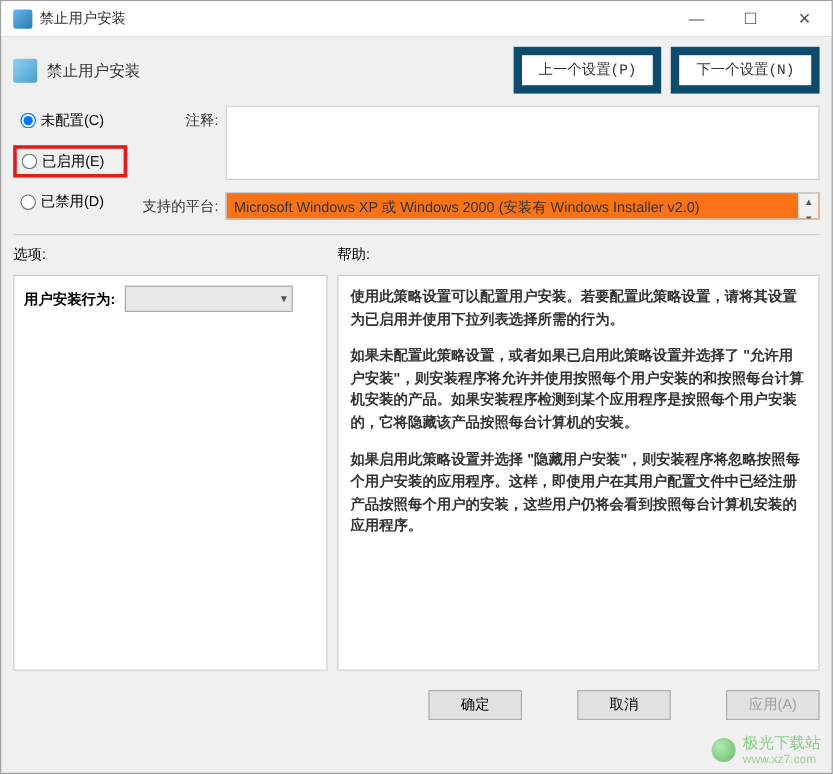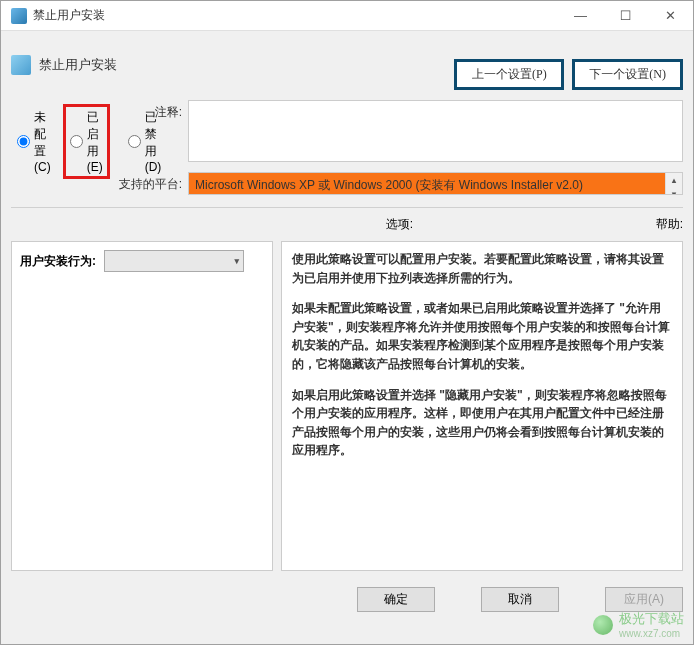--- a/index.html
+++ b/index.html
@@ -44,37 +44,36 @@
       padding-bottom: 10px;
     }
     .header-icon {
       width: 20px;
       height: 20px;
       background: linear-gradient(135deg,#8ed0f0,#4a9ed0);
       border-radius: 2px;
     }
     .header-title { flex: 1; color: #333; font-size: 13px; }
     .nav-btn {
-      border: 3px solid #0c4a6e;
+      border: 7px solid #0c4a6e;
       background: #fff;
       padding: 4px 14px;
       color: #333;
-      font-family: Liberation Serif, serif;
+      font-family: Liberation Mono, monospace;
       font-size: 12px;
       min-width: 110px;
-      margin-top: 20px;
     }
     .main-grid {
       display: grid;
       grid-template-columns: 95px 70px 1fr;
       column-gap: 6px;
       row-gap: 10px;
       align-items: start;
     }
-    .radio-col { display: flex; gap: 12px; padding-top: 4px;}
+    .radio-col { display: flex; flex-direction: column; gap: 12px; padding-top: 4px;}
     .radio-item { display: flex; align-items: center; gap: 4px; padding-left: 6px; }
     .radio-item input[type=radio] { margin: 0;}
     .highlight-red {
       border: 3px solid #e21b1b;
       padding: 2px 4px;
       margin-left: 0;
     }
     .label-col { text-align: right; padding-top: 4px; color: #333;}
     .textarea-comments {
       width: 100%;
@@ -102,21 +101,21 @@
       background: #f0f0f0;
       border-left: 1px solid #ddd;
       display: flex;
       flex-direction: column;
       align-items: center;
       align-self: stretch;
       margin: -4px -6px -4px 0;
     }
     .scrollbar-v .arrow { font-size: 9px; color: #555; line-height: 14px;}
     .hr { border: none; border-top: 1px solid #d0d0d0; margin: 12px 0 8px 0; }
-    .section-labels { display: flex; justify-content: flex-end; }
+    .section-labels { display: flex; }
     .section-labels .left { width: 270px; }
     .lower { display: flex; gap: 8px; margin-top: 8px; font-weight: bold; }
     .opts-panel {
       width: 262px;
       height: 330px;
       border: 1px solid #ccc;
       background: #fff;
       padding: 8px;
     }
     .opts-row { display: flex; align-items: center; gap: 8px; }

